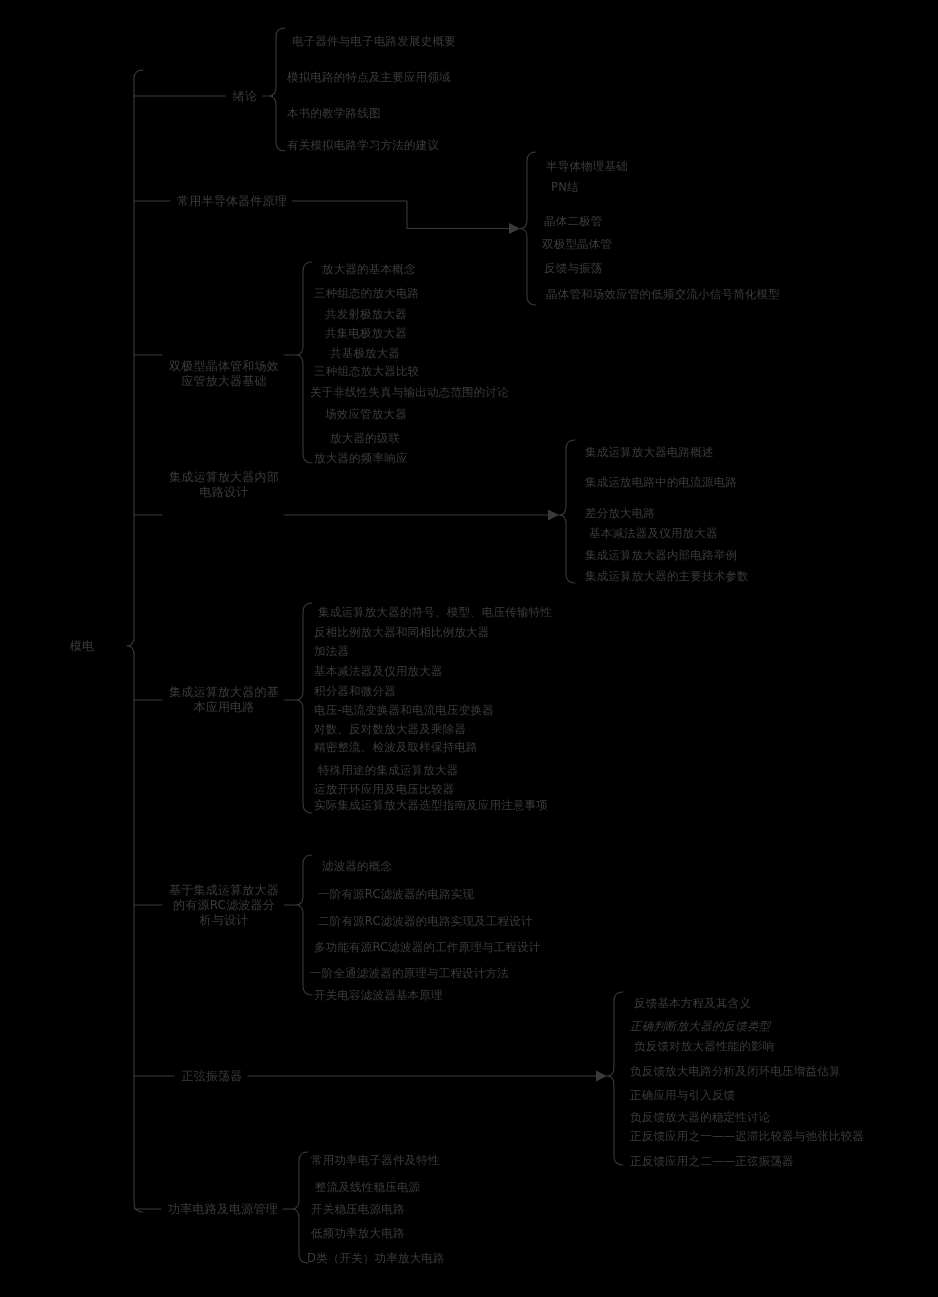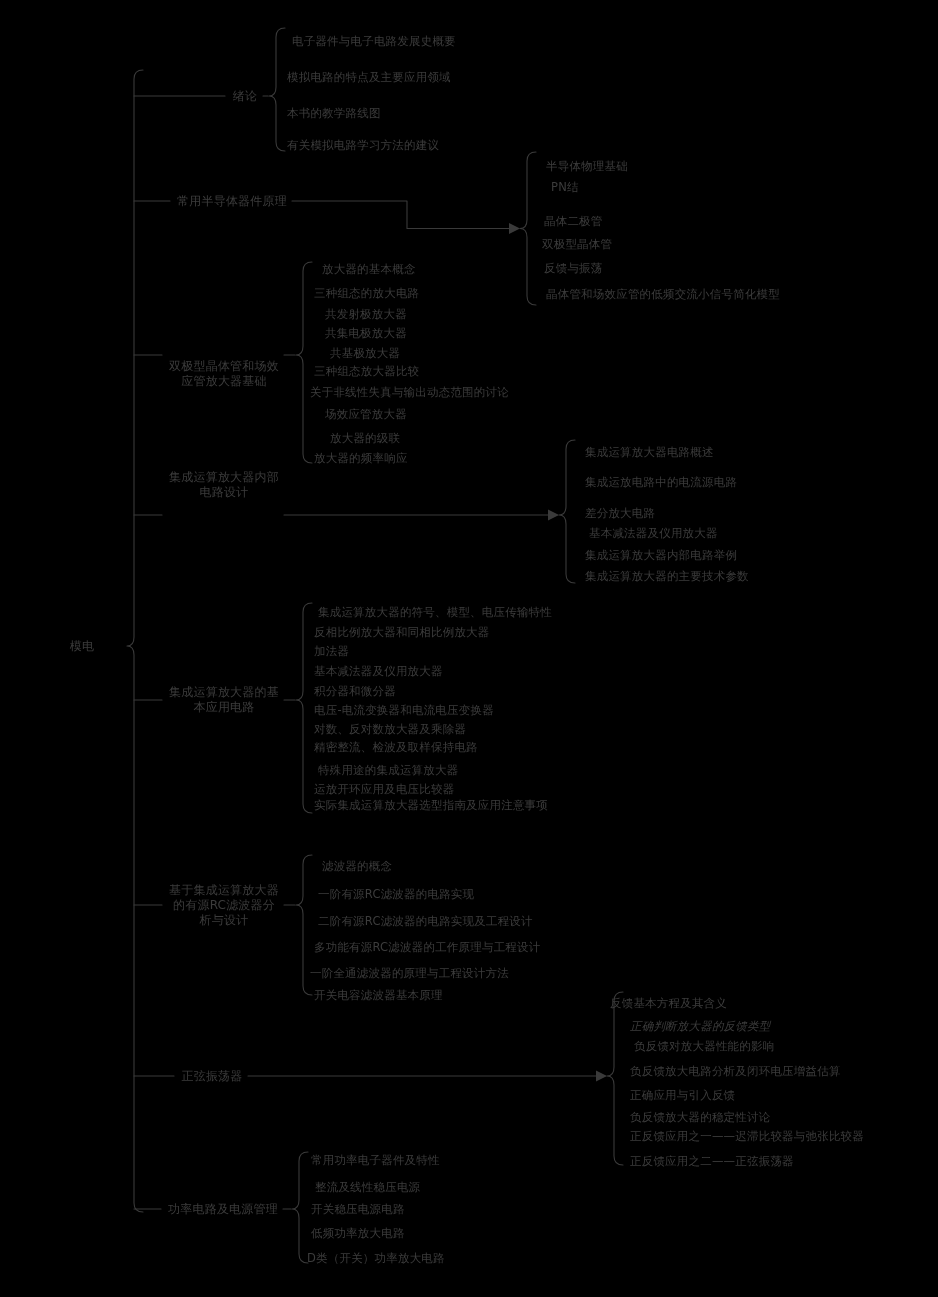--- a/index.html
+++ b/index.html
@@ -127,21 +127,21 @@
       <div class="node left leaf" style="left: 314px; top: 789px;">运放开环应用及电压比较器</div>
       <div class="node left leaf" style="left: 314px; top: 805px;">实际集成运算放大器选型指南及应用注意事项</div>
       <div class="node center branch" style="left: 224px; top: 905px;">基于集成运算放大器<br>的有源RC滤波器分<br>析与设计</div>
       <div class="node left leaf" style="left: 322px; top: 866px;">滤波器的概念</div>
       <div class="node left leaf" style="left: 318px; top: 894px;">一阶有源RC滤波器的电路实现</div>
       <div class="node left leaf" style="left: 318px; top: 921px;">二阶有源RC滤波器的电路实现及工程设计</div>
       <div class="node left leaf" style="left: 314px; top: 947px;">多功能有源RC滤波器的工作原理与工程设计</div>
       <div class="node left leaf" style="left: 310px; top: 973px;">一阶全通滤波器的原理与工程设计方法</div>
       <div class="node left leaf" style="left: 314px; top: 995px;">开关电容滤波器基本原理</div>
       <div class="node center branch" style="left: 212px; top: 1076px;">正弦振荡器</div>
-      <div class="node left leaf" style="left: 610px; top: 1003px;">反馈基本方程及其含义</div>
+      <div class="node left leaf" style="left: 634px; top: 1003px;">反馈基本方程及其含义</div>
       <div class="node left leaf" style="left: 630px; top: 1026px; font-style: italic;">正确判断放大器的反馈类型</div>
       <div class="node left leaf" style="left: 634px; top: 1046px;">负反馈对放大器性能的影响</div>
       <div class="node left leaf" style="left: 630px; top: 1071px;">负反馈放大电路分析及闭环电压增益估算</div>
       <div class="node left leaf" style="left: 630px; top: 1095px;">正确应用与引入反馈</div>
       <div class="node left leaf" style="left: 630px; top: 1117px;">负反馈放大器的稳定性讨论</div>
       <div class="node left leaf" style="left: 630px; top: 1136px;">正反馈应用之一——迟滞比较器与弛张比较器</div>
       <div class="node left leaf" style="left: 630px; top: 1161px;">正反馈应用之二——正弦振荡器</div>
       <div class="node center branch" style="left: 223px; top: 1209px;">功率电路及电源管理</div>
       <div class="node left leaf" style="left: 311px; top: 1160px;">常用功率电子器件及特性</div>
       <div class="node left leaf" style="left: 315px; top: 1187px;">整流及线性稳压电源</div>

